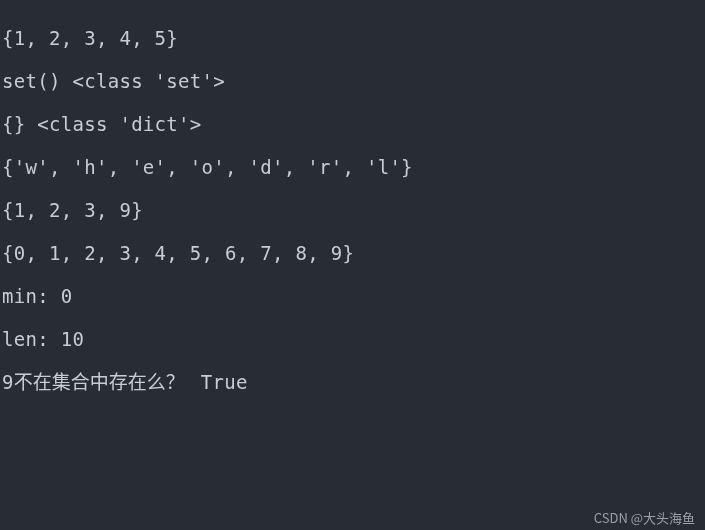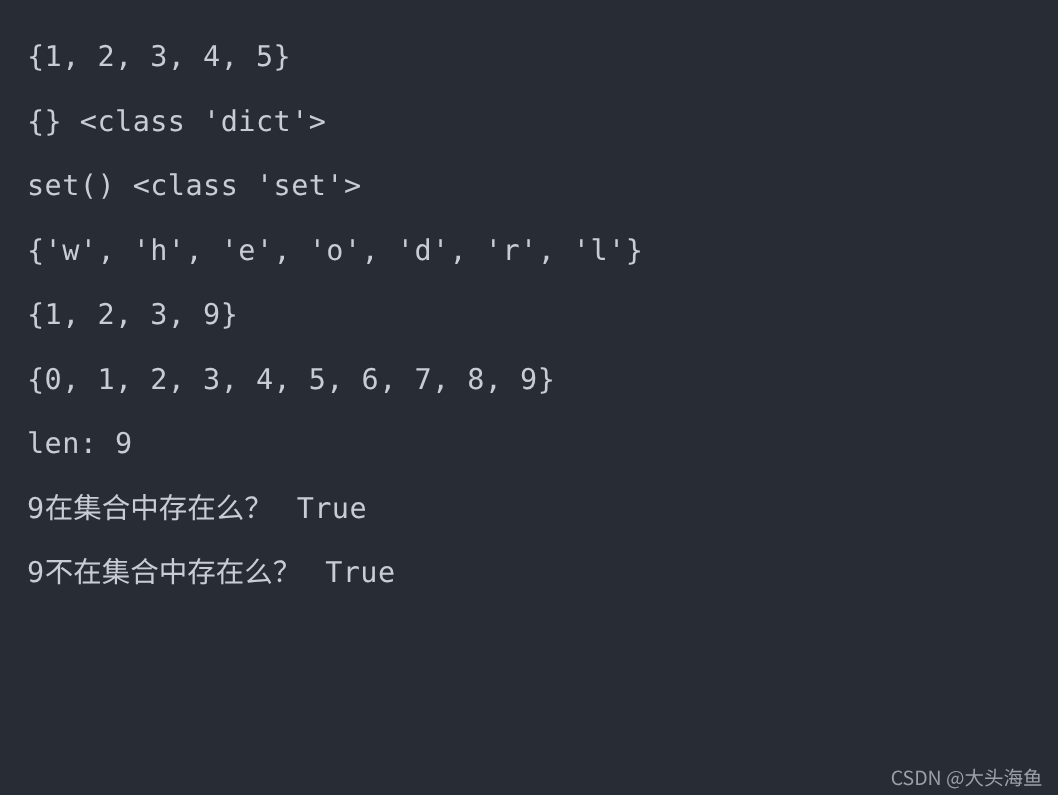--- a/index.html
+++ b/index.html
@@ -7,21 +7,21 @@
     padding: 0;
     width: 705px;
     height: 530px;
     background: #282c34;
     overflow: hidden;
   }
   .console {
     box-sizing: border-box;
     width: 100%;
     height: 100%;
-    padding: 16px 18px;
+    padding: 16px 2px;
     font-family: "Menlo", "Consolas", "DejaVu Sans Mono", monospace;
     font-size: 19px;
     line-height: 42px;
     color: #c8cdd4;
     position: relative;
     letter-spacing: 0.3px;
   }
   .line {
     white-space: pre;
   }
@@ -39,23 +39,23 @@
     letter-spacing: 0;
     line-height: 1;
     margin-top: 36px;
   }
 </style>
 </head>
 <body>
 
 <div class="console">
   <div class="line"><span></span><span class="cjk"></span><span>{1, 2, 3, 4, 5}</span></div>
+  <div class="line"><span></span><span class="cjk"></span><span>set() &lt;class 'set'&gt;</span></div>
   <div class="line"><span></span><span class="cjk"></span><span>{} &lt;class 'dict'&gt;</span></div>
-  <div class="line"><span></span><span class="cjk"></span><span>set() &lt;class 'set'&gt;</span></div>
   <div class="line"><span></span><span class="cjk"></span><span>{'w', 'h', 'e', 'o', 'd', 'r', 'l'}</span></div>
   <div class="line"><span></span><span class="cjk"></span><span>{1, 2, 3, 9}</span></div>
   <div class="line"><span></span><span class="cjk"></span><span>{0, 1, 2, 3, 4, 5, 6, 7, 8, 9}</span></div>
-  <div class="line"><span></span><span class="cjk"></span><span>len: 9</span></div>
-  <div class="line"><span>9</span><span class="cjk">在集合中存在么？ </span><span> True</span></div>
+  <div class="line"><span></span><span class="cjk"></span><span>min: 0</span></div>
+  <div class="line"><span></span><span class="cjk"></span><span>len: 10</span></div>
   <div class="line"><span>9</span><span class="cjk">不在集合中存在么？ </span><span> True</span></div>
 
   <div class="watermark">CSDN @大头海鱼</div>
 </div>
 
 </body></html>

